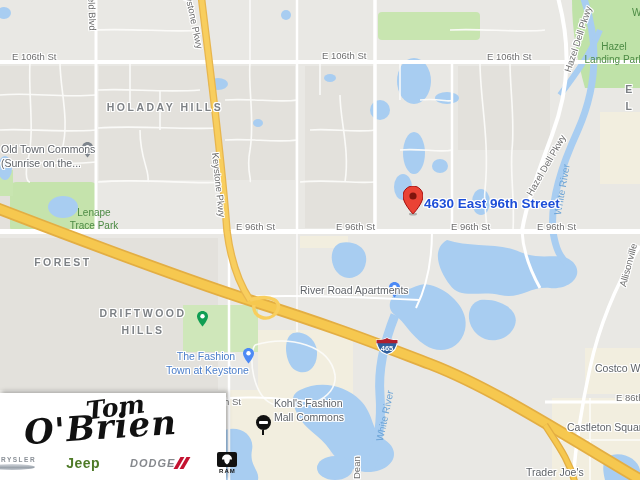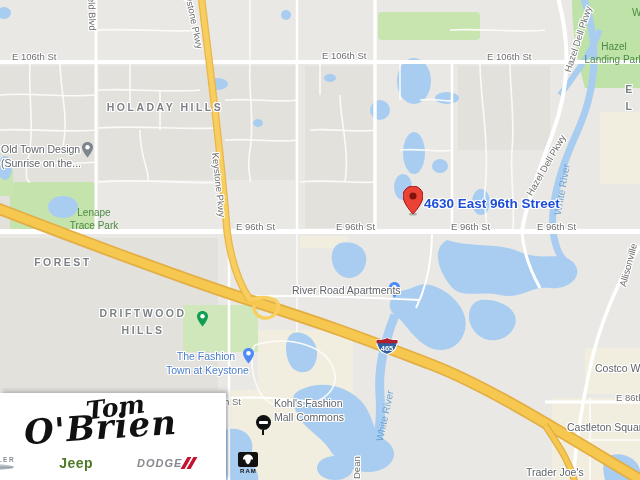--- a/index.html
+++ b/index.html
@@ -28,21 +28,21 @@
 
   
   #logo{position:absolute;left:0;top:393px;width:226px;height:87px;background:#fff;
     box-shadow:2px -2px 4px rgba(0,0,0,.25);}
   .script{position:absolute;left:0;top:0;width:100%;height:56px;color:#111;}
   .tom{position:absolute;left:86px;top:0px;font-family:"DejaVu Serif",serif;font-style:italic;
     font-weight:bold;font-size:25px;transform:rotate(-7deg);}
   .obrien{position:absolute;left:24px;top:14px;font-family:"DejaVu Serif",serif;font-style:italic;
     font-weight:bold;font-size:34px;transform:rotate(-4deg);letter-spacing:1px;}
   .brands{position:absolute;left:0;bottom:6px;width:100%;display:flex;align-items:center;
-    justify-content:center;gap:22px;}
+    justify-content:center;gap:15px;}
   .sep{width:1px;height:18px;background:#9a9a9a;}
   .chrysler{display:flex;flex-direction:column;align-items:center;}
   .chrysler span{font-size:6.5px;font-weight:bold;letter-spacing:1.5px;color:#8a9097;}
   .wing{width:46px;height:6px;border-radius:50%;margin-top:1px;
     background:linear-gradient(180deg,#d7dbe0 0%,#9aa2ab 60%,#c3c8cf 100%);}
   .jeep{font-size:14px;font-weight:bold;color:#4e7a27;letter-spacing:0.5px;}
   .dodge{display:flex;align-items:center;gap:2px;font-style:italic;}
   .dodge span{font-size:11px;font-weight:bold;letter-spacing:1px;color:#86898e;}
   .sl{display:inline-block;width:4px;height:12px;background:#c41230;transform:skewX(-30deg);}
   .ram{display:flex;flex-direction:column;align-items:center;gap:1px;}
@@ -237,24 +237,24 @@
   <div class="pin" style="left:389px;top:282px;">
     <svg width="11" height="16" viewBox="0 0 11 16">
         <path d="M5.5,0 C2.4,0 0,2.4 0,5.3 C0,9.5 5.5,15.5 5.5,15.5 C5.5,15.5 11,9.5 11,5.3 C11,2.4 8.6,0 5.5,0 Z" fill="#4d8af5"></path>
         <circle cx="5.5" cy="5.3" r="2.2" fill="#fff"></circle>
       </svg>
   </div>
   <div class="kohls-badge" style="left:256px;top:415px;"></div>
   <div class="kohls-stem" style="left:262px;top:430px;"></div>
 
   <div class="poi-lbl halo" style="left:1px;top:142px;">
-    <span class="line">Old Town Design</span>
+    <span class="line">Old Town Commons</span>
     <span class="line">(Sunrise on the...</span>
   </div>
-  <div class="poi-lbl halo" style="left:292px;top:283px;">River Road Apartments</div>
+  <div class="poi-lbl halo" style="left:300px;top:283px;">River Road Apartments</div>
   <div class="poi-lbl blue halo" style="left:166px;top:349px;width:80px;text-align:center;">
     <span class="line">The Fashion</span>
     <span class="line">Town at Keystone</span>
   </div>
   <div class="poi-lbl halo" style="left:274px;top:396px;">
     <span class="line">Kohl's Fashion</span>
     <span class="line">Mall Commons</span>
   </div>
   <div class="poi-lbl halo" style="left:567px;top:420px;">Castleton Square</div>
   <div class="poi-lbl halo" style="left:526px;top:465px;">Trader Joe's</div>

